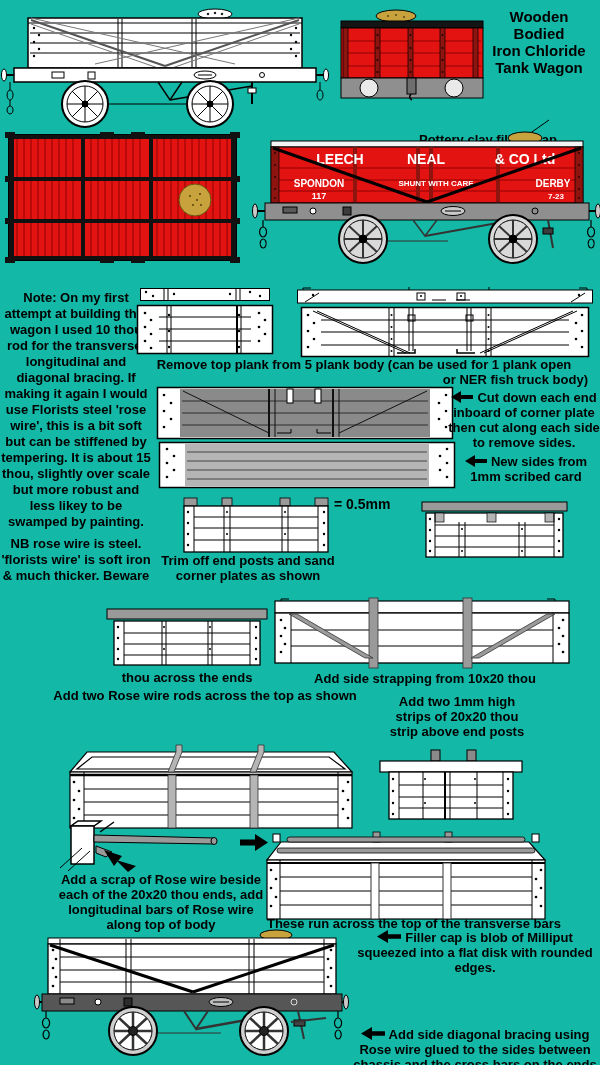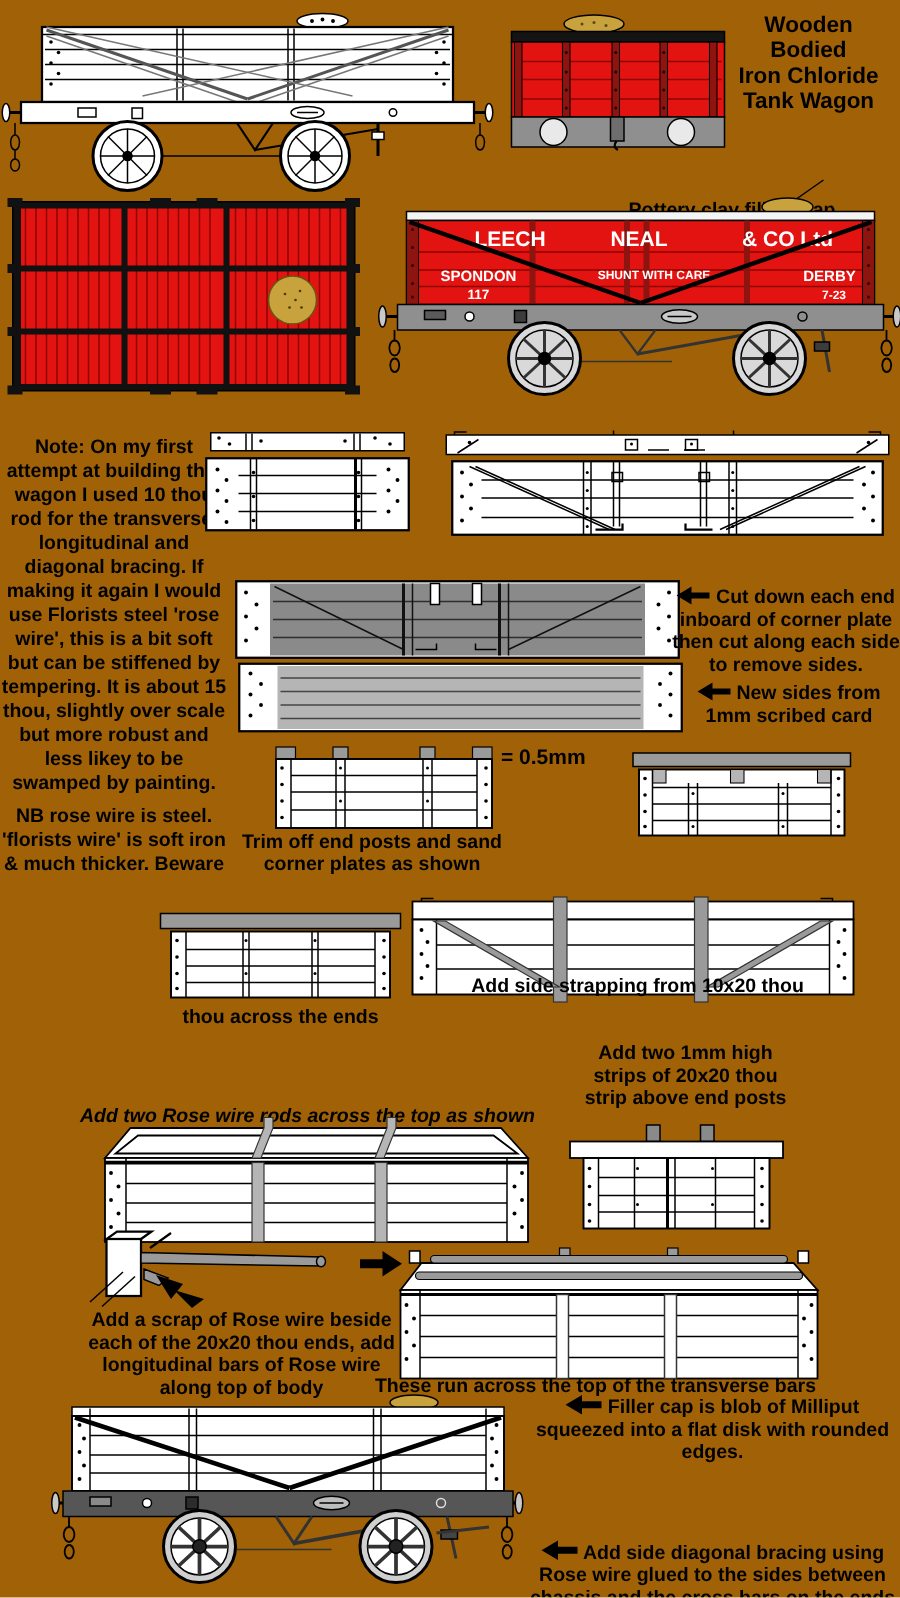--- a/index.html
+++ b/index.html
@@ -1,16 +1,16 @@
 <!DOCTYPE html>
 <html><head>
 <meta charset="utf-8">
 <style>
   html,body{margin:0;padding:0;background:#fff;}
-  #page{position:relative;width:600px;height:1065px;background:#a16207;overflow:hidden;
+  #page{position:relative;width:600px;height:1065px;background:#14b8a6;overflow:hidden;
         font-family:"Liberation Sans",sans-serif;color:#000;}
   .cap{position:absolute;font-weight:bold;font-size:13px;line-height:15px;text-align:center;}
   svg{position:absolute;overflow:visible;}
   .dot{fill:#000;}
   .arrL{display:inline-block;vertical-align:-1px;margin-right:4px;}
 </style>
 </head>
 <body>
 
 <div id="page">
@@ -432,20 +432,24 @@
         <circle cx="90.5" cy="20" r="1"></circle>
         <circle cx="90.5" cy="32" r="1"></circle>
         <circle cx="90.5" cy="44" r="1"></circle>
       <circle cx="187.5" cy="8" r="1"></circle>
         <circle cx="187.5" cy="20" r="1"></circle>
         <circle cx="187.5" cy="32" r="1"></circle>
         <circle cx="187.5" cy="44" r="1"></circle>
     </g>
   </svg>
 
+  <div class="cap" style="left:130px;top:357px;width:468px;">
+    <div>Remove top plank from 5 plank body  (can be used for 1 plank open</div>
+    <div style="text-align:right;padding-right:10px">or NER fish truck body)</div>
+  </div>
 
   <svg style="left:157px;top:387px" width="296" height="52" viewBox="0 0 296 52">
     <rect x="0.5" y="0.5" width="295" height="51" fill="#fff" stroke="#000" stroke-width="1.5"></rect>
     <g fill="#8a8a8a">
       <rect x="23" y="2" width="250" height="48"></rect>
     </g>
     <g stroke="#2e2e2e">
         <line x1="25" y1="14" x2="271" y2="14"></line>
         <line x1="25" y1="26" x2="271" y2="26"></line>
         <line x1="25" y1="38" x2="271" y2="38"></line>
@@ -644,23 +648,23 @@
         <circle cx="10" cy="38" r="1.3"></circle>
         <circle cx="14" cy="46" r="1.3"></circle>
         <circle cx="10" cy="54" r="1.3"></circle>
       <circle cx="292" cy="22" r="1.3"></circle>
         <circle cx="288" cy="30" r="1.3"></circle>
         <circle cx="292" cy="38" r="1.3"></circle>
         <circle cx="288" cy="46" r="1.3"></circle>
         <circle cx="292" cy="54" r="1.3"></circle>
     </g>
   </svg>
-  <div class="cap" style="left:275px;top:649px;width:300px;">Add side strapping from 10x20 thou</div>
-
-  <div class="cap" style="left:38px;top:736px;width:334px;font-style:italic;">Add two Rose wire rods across the top as shown</div>
+  <div class="cap" style="left:275px;top:671px;width:300px;">Add side strapping from 10x20 thou</div>
+
+  <div class="cap" style="left:38px;top:688px;width:334px;">Add two Rose wire rods across the top as shown</div>
   <div class="cap" style="left:382px;top:694px;width:150px;">Add two 1mm high strips of 20x20 thou strip above end posts</div>
 
   <svg style="left:62px;top:744px" width="298" height="86" viewBox="0 0 298 86">
     <g fill="#fff" stroke="#000" stroke-width="1.2">
       <polygon points="25,8 272,8 290,28 8,28"></polygon>
       <polygon points="30,13 267,13 283,25 15,25" fill="#fff"></polygon>
       <rect x="8" y="28" width="282" height="56"></rect>
     </g>
     <line x1="8" y1="31" x2="290" y2="31" stroke="#000" stroke-width="2.5"></line>
     <g stroke="#000">
@@ -782,21 +786,21 @@
         <circle cx="10" cy="76" r="1.3"></circle>
       <circle cx="280" cy="40" r="1.3"></circle>
         <circle cx="275" cy="49" r="1.3"></circle>
         <circle cx="280" cy="58" r="1.3"></circle>
         <circle cx="275" cy="67" r="1.3"></circle>
         <circle cx="280" cy="76" r="1.3"></circle>
     </g>
   </svg>
 
   <div class="cap" style="left:56px;top:872px;width:210px;">Add a scrap of Rose wire beside each of the 20x20 thou ends, add longitudinal bars of Rose wire along top of body</div>
-  <div class="cap" style="left:247px;top:916px;width:300px;">These run across the top of the transverse bars</div>
+  <div class="cap" style="left:264px;top:916px;width:300px;">These run across the top of the transverse bars</div>
 
   <svg style="left:36px;top:926px" width="312" height="138" viewBox="0 0 312 138">
     <g>
       <ellipse cx="240" cy="9" rx="16" ry="5" stroke="#000" fill="#c8a23c"></ellipse>
     </g>
     <rect x="12" y="12" width="288" height="6" fill="#fff" stroke="#000"></rect>
     <rect x="12" y="18" width="288" height="50" fill="#fff" stroke="#000" stroke-width="1.3"></rect>
     <g stroke="#000">
       <line x1="24" y1="31" x2="288" y2="31"></line>
         <line x1="24" y1="44" x2="288" y2="44"></line>

